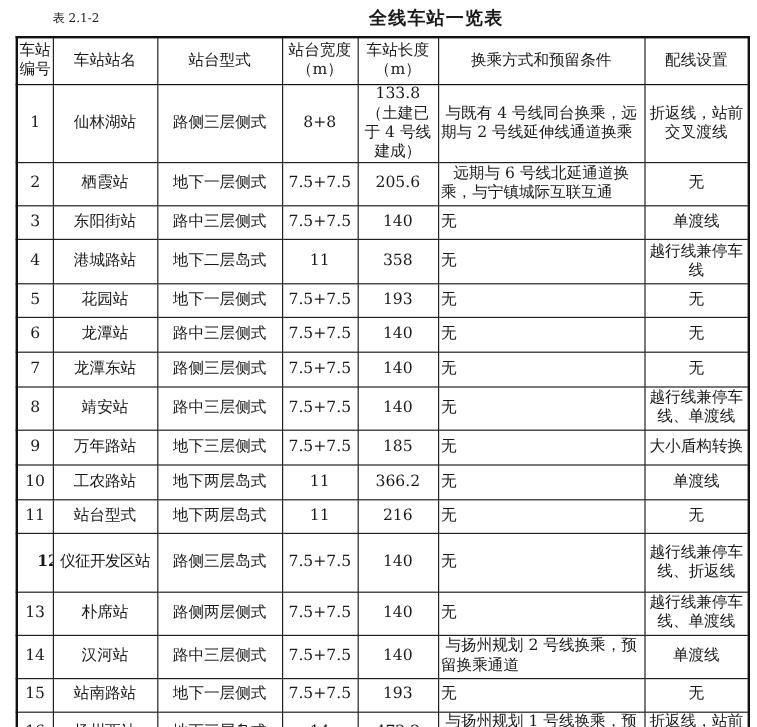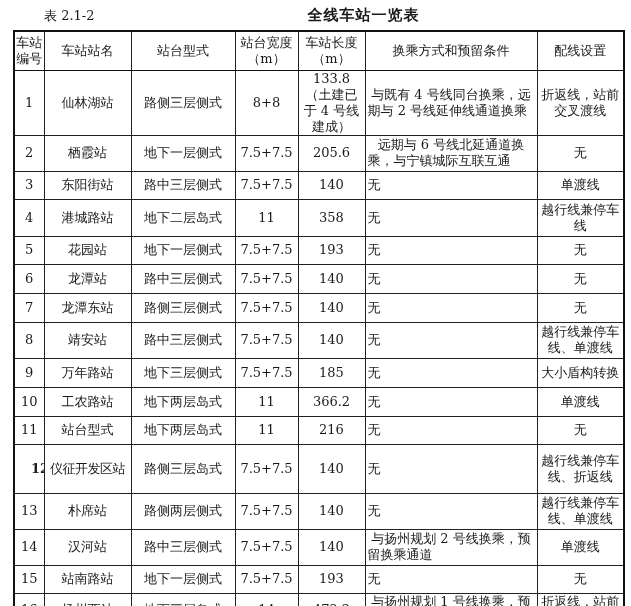--- a/index.html
+++ b/index.html
@@ -1,18 +1,18 @@
 <!DOCTYPE html>
 <html><head>
 <meta charset="utf-8">
 <style>
   html, body { margin:0; padding:0; background:#ffffff; }
   body { width:631px; height:606px; position:relative; overflow:hidden;
          font-family:"DejaVu Serif","Liberation Serif",serif; color:#1a1a1a; }
-  .caption-label { position:absolute; left:44px; top:8px; font-size:13px; line-height:16px; }
+  .caption-label { position:absolute; left:44px; top:8px; font-size:10px; line-height:16px; }
   .caption-title { position:absolute; left:0; width:631px; top:5px; text-align:center;
                    font-family:"DejaVu Sans","Liberation Sans",sans-serif; font-weight:bold;
                    font-size:15px; line-height:20px; letter-spacing:1px;padding-left:48px; }
   table.stations { position:absolute; left:13px; top:30px; width:610px; border-collapse:collapse;
                    border:2.5px solid #111; table-layout:fixed; }
   table.stations th, table.stations td { border:1px solid #222; padding:0 2px; font-size:13px;
                    line-height:16px; text-align:center; vertical-align:middle; font-weight:normal;
                    overflow:hidden; }
   table.stations thead th { border-bottom:1.6px solid #111; }
   td.left { text-align:justify; text-align-last:left; padding-left:3px; }

